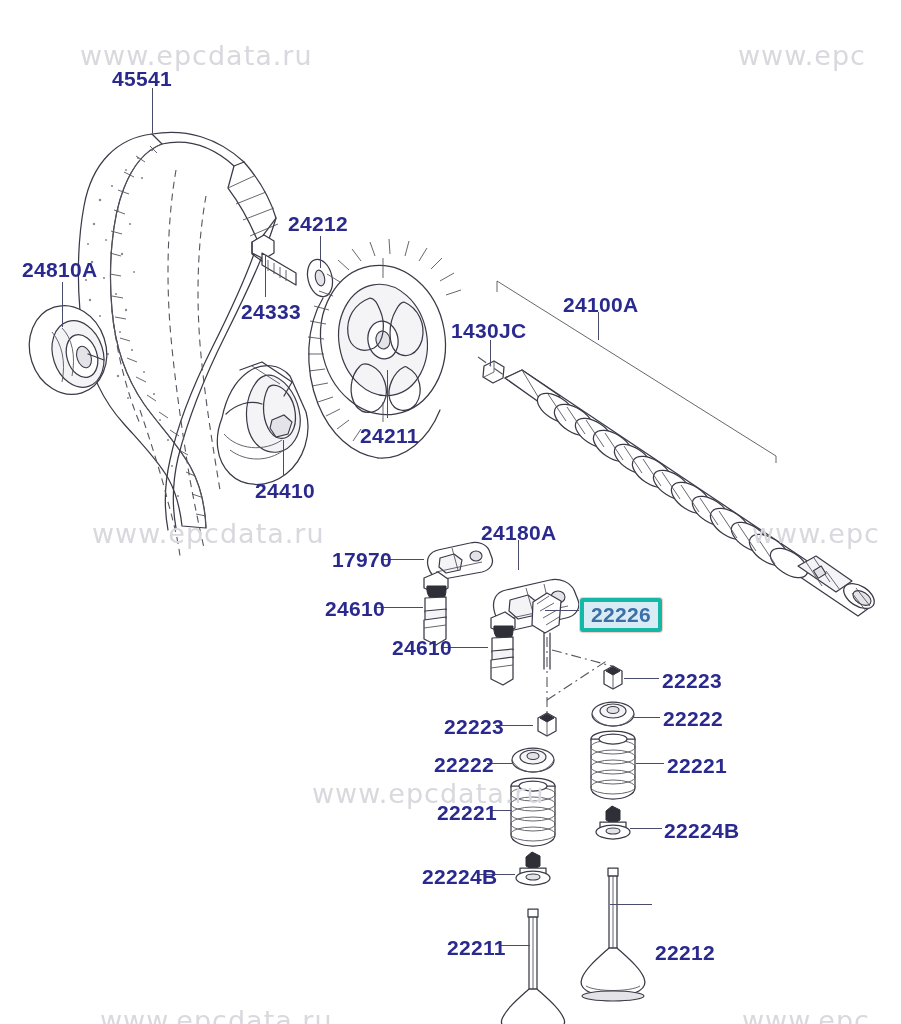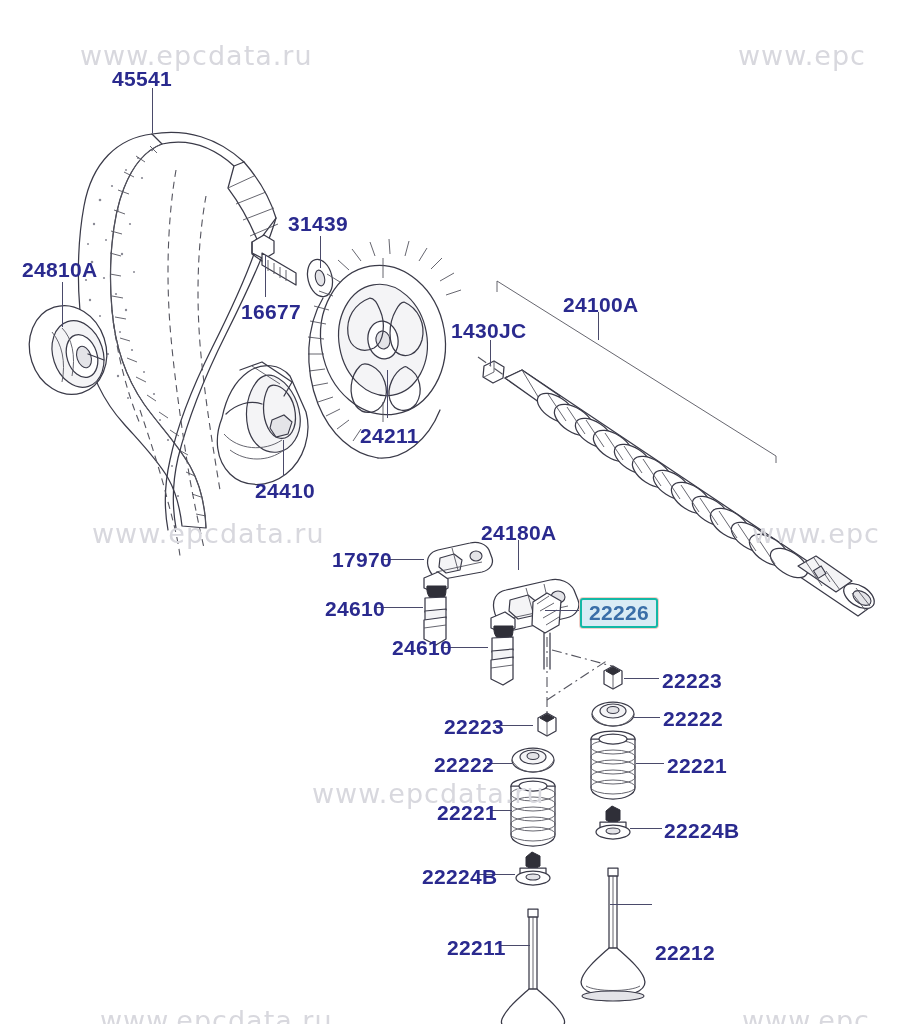--- a/index.html
+++ b/index.html
@@ -30,21 +30,21 @@
     font-family:"Liberation Sans", sans-serif;
     font-size:21px;
     font-weight:600;
     letter-spacing:0.3px;
     white-space:nowrap;
     line-height:1;
   }
   .lbl.hl{
     color:#3a6fa8;
     background:#d9ecf5;
-    border:2px solid #14b8a6;
+    border:4px solid #14b8a6;
     border-radius:3px;
     padding:2px 7px 3px 7px;
     box-shadow:0 0 0 1px #f3cfc8;
   }
 
   
   .lead{position:absolute;background:#4a4a6a;}
   .lead.h{height:1.4px;}
   .lead.v{width:1.4px;}
 
@@ -479,22 +479,22 @@
   <div class="lead h" style="left:630px;top:818px;width:32px;"></div>
   <div class="lead h" style="left:495px;top:715px;width:38px;"></div>
   <div class="lead h" style="left:487px;top:753px;width:25px;"></div>
   <div class="lead h" style="left:490px;top:800px;width:22px;"></div>
   <div class="lead h" style="left:477px;top:864px;width:38px;"></div>
   <div class="lead h" style="left:610px;top:894px;width:42px;"></div>
   <div class="lead h" style="left:500px;top:935px;width:30px;"></div>
 
   <div class="lbl" style="left:112px;top:58px;">45541</div>
   <div class="lbl" style="left:22px;top:249px;">24810A</div>
-  <div class="lbl" style="left:288px;top:203px;">31439</div>
-  <div class="lbl" style="left:241px;top:291px;">16677</div>
+  <div class="lbl" style="left:288px;top:203px;">24212</div>
+  <div class="lbl" style="left:241px;top:291px;">24333</div>
   <div class="lbl" style="left:360px;top:415px;">24211</div>
   <div class="lbl" style="left:451px;top:310px;">1430JC</div>
   <div class="lbl" style="left:563px;top:284px;">24100A</div>
   <div class="lbl" style="left:255px;top:470px;">24410</div>
   <div class="lbl" style="left:332px;top:539px;">17970</div>
   <div class="lbl" style="left:481px;top:512px;">24180A</div>
   <div class="lbl" style="left:325px;top:588px;">24610</div>
   <div class="lbl" style="left:392px;top:627px;">24610</div>
   <div class="lbl hl" style="left:580px;top:588px;">22226</div>
   <div class="lbl" style="left:662px;top:660px;">22223</div>

